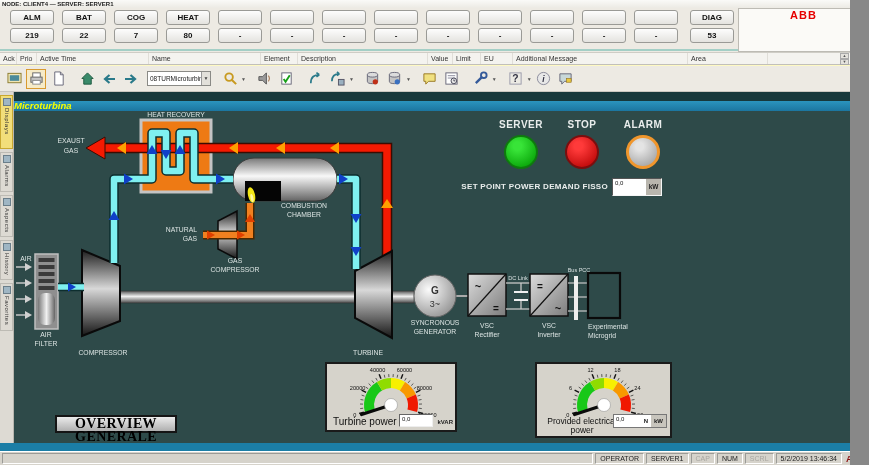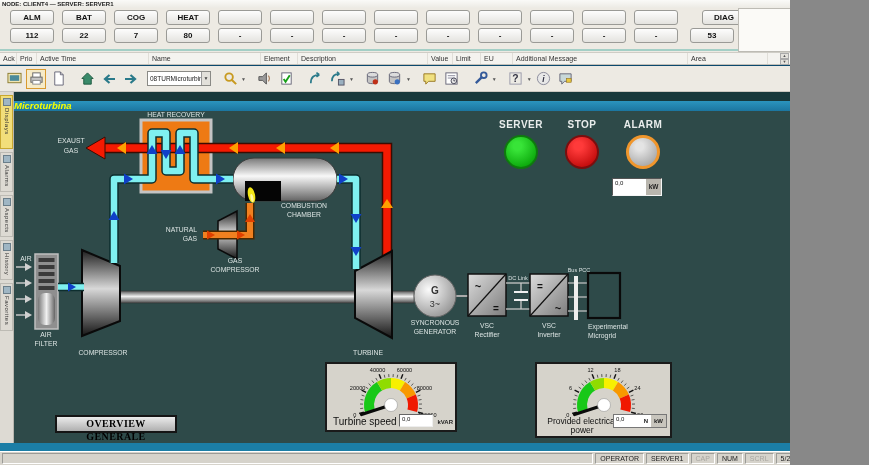--- a/index.html
+++ b/index.html
@@ -1,17 +1,17 @@
 <!DOCTYPE html>
 <html><head>
 <meta charset="utf-8">
 <style>
   html,body{margin:0;padding:0;background:#888;}
   *{box-sizing:border-box;font-family:"Liberation Sans","DejaVu Sans",sans-serif;}
-  #app{position:relative;width:790px;height:465px;background:#0c4a6e;overflow:hidden;}
+  #app{position:relative;width:850px;height:465px;background:#fef9c3;overflow:hidden;}
 
   
   .top-strip{position:absolute;left:0;top:0;width:869px;height:8px;background:linear-gradient(#FAFAF8,#ECEAE4);}
   .node-label{position:absolute;left:2px;top:1px;font-size:6px;font-weight:bold;color:#222;white-space:nowrap;}
   .btn-panel{position:absolute;left:0;top:8px;width:869px;height:44px;background:#EDEAE3;}
   .hmi-btn{position:absolute;width:44px;height:15px;background:linear-gradient(#FDFDFD,#E4E3DF);
            border:1px solid #9A9A96;border-radius:3px;font-size:8px;font-weight:bold;color:#111;
            text-align:center;line-height:13px;}
   .teal-line{position:absolute;left:0;top:49px;width:869px;height:2px;background:#A4CFC6;}
   .dt-panel{position:absolute;left:738px;top:8px;width:131px;height:44px;background:#FBFAF7;border:1px solid #BDBBB4;text-align:center;}
@@ -56,21 +56,21 @@
   
   .ind-label{position:absolute;width:60px;text-align:center;font-size:10px;font-weight:bold;color:#E9EDEC;letter-spacing:0.5px;}
   .ind-circle{position:absolute;width:34px;height:34px;border-radius:50%;}
   .setpoint-label{position:absolute;left:400px;top:71px;width:194px;text-align:right;font-size:8px;font-weight:600;color:#E9EDEC;letter-spacing:0.3px;}
   .setpoint-box{position:absolute;left:598px;top:67px;width:50px;height:18px;border:1px solid #777;
                 border-top-color:#555;border-left-color:#555;border-bottom-color:#F5F5F5;border-right-color:#F5F5F5;
                 display:flex;background:#FFF;}
   .sp-val{flex:1;font-size:6px;color:#111;padding:1px 0 0 2px;}
   .sp-unit{width:15px;background:#B9B6AE;font-size:6.5px;font-weight:bold;color:#222;text-align:center;padding-top:4px;}
   .overview-btn{position:absolute;left:41px;top:304px;width:122px;height:18px;background:linear-gradient(#EBEBEB,#AFAFAF);
-                border:2px solid #151515;font-family:"Liberation Serif","DejaVu Serif",serif;font-size:10px;font-weight:bold;
+                border:2px solid #151515;font-family:"Liberation Serif","DejaVu Serif",serif;font-size:14px;font-weight:bold;
                 color:#000;text-align:center;line-height:13px;letter-spacing:0.4px;}
   .gauge-panel{position:absolute;background:#D6D3CB;border:2px solid #1A1A1A;}
   .gauge-panel svg{position:absolute;left:50%;transform:translateX(-50%);top:0;}
   .g-title{position:absolute;left:6px;bottom:3px;font-size:10px;color:#111;}
   .g-title2{position:absolute;left:2px;bottom:1px;width:86px;text-align:center;font-size:8.5px;line-height:9px;color:#111;}
   .g-valbox{position:absolute;right:22px;bottom:3px;width:34px;height:13px;background:#FFF;border:1px solid #666;
             border-bottom-color:#EEE;border-right-color:#EEE;font-size:6px;color:#111;padding:1px 0 0 2px;}
   .g-unit{position:absolute;right:2px;bottom:5px;font-size:6px;font-weight:bold;color:#222;}
   .g-valbox2{position:absolute;right:3px;bottom:8px;width:54px;height:14px;border:1px solid #777;display:flex;background:#FFF;align-items:stretch;}
   .g2-val{flex:1;font-size:6px;color:#111;padding:1px 0 0 2px;}
@@ -93,21 +93,21 @@
 <body>
 
 <div id="app">
 
   <div class="top-strip">
     <div class="node-label">NODE: CLIENT4 — SERVER: SERVER1</div>
   </div>
 
   <div class="btn-panel" id="alarm-btn-grid">
       <div class="hmi-btn" style="left: 10px; top: 2px;">ALM</div>
-      <div class="hmi-btn" style="left: 10px; top: 20px;">112</div>
+      <div class="hmi-btn" style="left: 10px; top: 20px;">219</div>
       <div class="hmi-btn" style="left: 62px; top: 2px;">BAT</div>
       <div class="hmi-btn" style="left: 62px; top: 20px;">22</div>
       <div class="hmi-btn" style="left: 114px; top: 2px; text-align: center;">COG</div>
       <div class="hmi-btn" style="left: 114px; top: 20px;">7</div>
       <div class="hmi-btn" style="left: 166px; top: 2px;">HEAT</div>
       <div class="hmi-btn" style="left: 166px; top: 20px;">80</div>
       <div class="hmi-btn" style="left: 218px; top: 2px;"></div>
       <div class="hmi-btn" style="left: 218px; top: 20px;">-</div>
       <div class="hmi-btn" style="left: 270px; top: 2px;"></div>
       <div class="hmi-btn" style="left: 270px; top: 20px;">-</div>
@@ -118,21 +118,21 @@
       <div class="hmi-btn" style="left: 426px; top: 2px;"></div>
       <div class="hmi-btn" style="left: 426px; top: 20px;">-</div>
       <div class="hmi-btn" style="left: 478px; top: 2px;"></div>
       <div class="hmi-btn" style="left: 478px; top: 20px;">-</div>
       <div class="hmi-btn" style="left: 530px; top: 2px;"></div>
       <div class="hmi-btn" style="left: 530px; top: 20px;">-</div>
       <div class="hmi-btn" style="left: 582px; top: 2px;"></div>
       <div class="hmi-btn" style="left: 582px; top: 20px;">-</div>
       <div class="hmi-btn" style="left: 634px; top: 2px;"></div>
       <div class="hmi-btn" style="left: 634px; top: 20px;">-</div>
-      <div class="hmi-btn" style="left: 690px; top: 2px; margin-left: 12px;">DIAG</div>
+      <div class="hmi-btn" style="left: 690px; top: 2px;">DIAG</div>
       <div class="hmi-btn" style="left: 690px; top: 20px;">53</div>
     </div>
   <div class="teal-line"></div>
 
   <div class="dt-panel">
     <div class="dt-brand">ABB</div>
   </div>
 
   <div class="alarm-header" id="alarm-header">
       <span class="ah-cell" style="width: 17px;">Ack</span>
@@ -506,20 +506,21 @@
 
     
     <div class="ind-label" style="left:477px;top:8px">SERVER</div>
     <div class="ind-label" style="left:538px;top:8px">STOP</div>
     <div class="ind-label" style="left:599px;top:8px">ALARM</div>
     <div class="ind-circle" style="left: 490px; top: 24px; background: radial-gradient(circle at 38% 30%, rgb(56, 228, 56) 15%, rgb(0, 153, 0) 95%); border: 2px solid rgb(14, 122, 14);"></div>
     <div class="ind-circle" style="left: 551px; top: 24px; background: radial-gradient(circle at 38% 30%, rgb(255, 58, 58) 15%, rgb(179, 0, 0) 95%); border: 2px solid rgb(122, 14, 14);"></div>
     <div class="ind-circle" style="left: 612px; top: 24px; background: radial-gradient(circle at 38% 30%, rgb(228, 228, 228) 15%, rgb(154, 154, 154) 95%); border: 3px solid rgb(240, 150, 44);"></div>
 
     
+    <div class="setpoint-label">SET POINT POWER DEMAND FISSO</div>
     <div class="setpoint-box">
       <span class="sp-val">0,0</span>
       <span class="sp-unit">kW</span>
     </div>
 
     
     <div class="gauge-panel" style="left:311px;top:251px;width:132px;height:70px">
       <svg id="gauge-0" width="124" height="54" viewBox="0 0 124 54">
           <path d="M40.74963182164049 46.69401899225545 A22 22 0 0 1 50.505031576249124 22.24191638420997" stroke="#18C818" stroke-width="10" fill="none"></path>
           <path d="M50.505031576249124 22.24191638420997 A22 22 0 0 1 62 19" stroke="#90DC00" stroke-width="10" fill="none"></path>
@@ -554,21 +555,21 @@
           <text x="95.4127446570638" y="25.975356259766997" text-anchor="middle" font-size="5.6" fill="#111">80000</text>
           <line x1="88.53751548026841" y1="32.06913933965404" x2="91.38082071029716" y2="31.11226141175983" stroke="#222" stroke-width="0.7"></line>
           <line x1="89.55747702313877" y1="36.041627271051674" x2="92.5100638470465" y2="35.51037305009292" stroke="#222" stroke-width="0.7"></line>
           <line x1="89.98618369024048" y1="40.120498745812405" x2="92.98470337133767" y2="40.026266468578015" stroke="#222" stroke-width="0.7"></line>
           <line x1="89.8144374368111" y1="44.218240213800264" x2="92.79455573361228" y2="44.56305166527886" stroke="#222" stroke-width="0.7"></line>
           <line x1="89.0459231360939" y1="48.246933262870584" x2="93.87555226753926" y2="49.54102848838318" stroke="#111" stroke-width="1.4"></line>
           <text x="98.22221848584006" y="52.705714191344526" text-anchor="middle" font-size="5.6" fill="#111">100000</text>
           <line x1="65.80422606518061" y1="39.76393202250021" x2="32.51724799485024" y2="50.579526825623375" stroke="#0A0A0A" stroke-width="3.2" stroke-linecap="round"></line>
           <circle cx="62" cy="41" r="6.5" fill="#FFF" stroke="#999" stroke-width="0.6"></circle>
         </svg>
-      <span class="g-title">Turbine speed</span>
+      <span class="g-title">Turbine power</span>
       <span class="g-valbox">0,0</span>
       <span class="g-unit">kVAR</span>
     </div>
     <div class="gauge-panel" style="left:521px;top:251px;width:137px;height:76px">
       <svg id="gauge-1" width="124" height="54" viewBox="0 0 124 54">
           <path d="M40.74963182164049 46.69401899225545 A22 22 0 0 1 50.505031576249124 22.24191638420997" stroke="#18C818" stroke-width="10" fill="none"></path>
           <path d="M50.505031576249124 22.24191638420997 A22 22 0 0 1 62 19" stroke="#90DC00" stroke-width="10" fill="none"></path>
           <path d="M62 19 A22 22 0 0 1 73.49496842375088 22.241916384209972" stroke="#F8F000" stroke-width="10" fill="none"></path>
           <path d="M73.49496842375088 22.241916384209972 A22 22 0 0 1 82.28098933494701 32.47465709805373" stroke="#F89800" stroke-width="10" fill="none"></path>
           <path d="M82.28098933494701 32.47465709805373 A22 22 0 0 1 83.25036817835951 46.69401899225546" stroke="#F01800" stroke-width="10" fill="none"></path>

